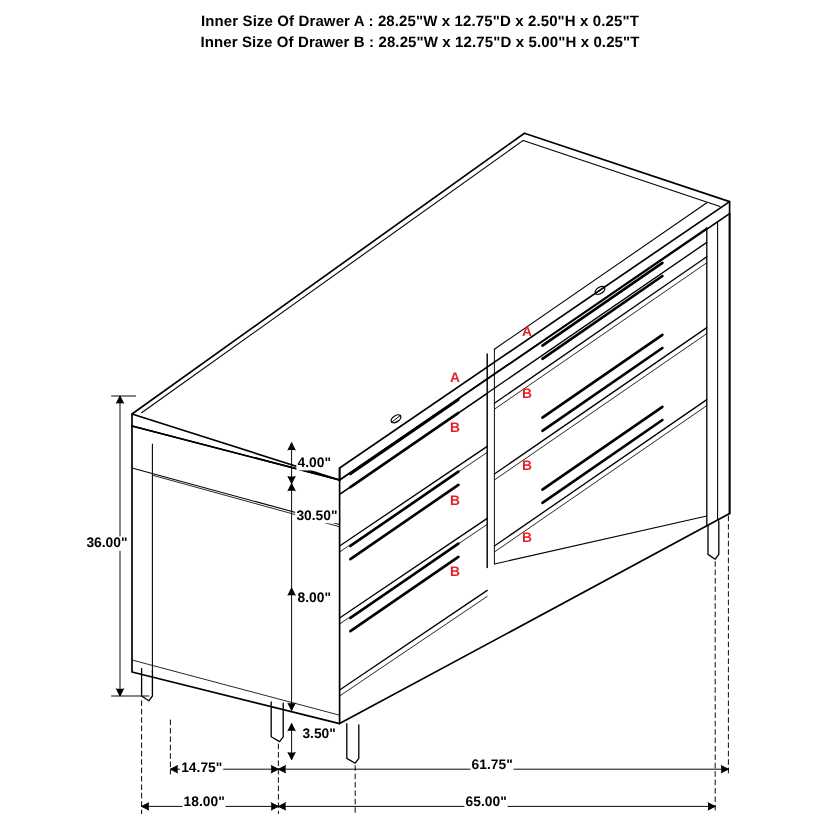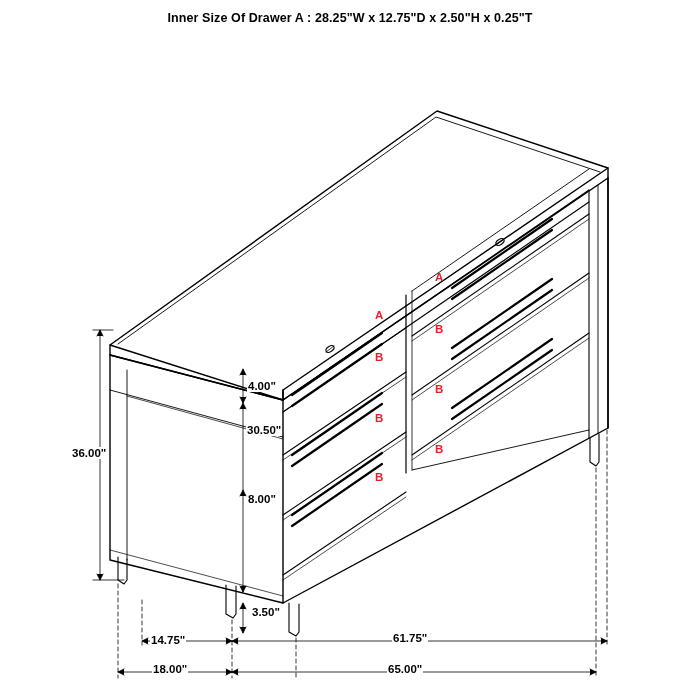--- a/index.html
+++ b/index.html
@@ -48,20 +48,21 @@
     white-space: nowrap;
   }
 </style>
 </head>
 <body>
 
 <div id="root">
 
   <div id="header">
     <div>Inner Size Of Drawer A : 28.25"W x 12.75"D x 2.50"H x 0.25"T</div>
+    <div>Inner Size Of Drawer B : 28.25"W x 12.75"D x 5.00"H x 0.25"T</div>
   </div>
 
   <svg width="700" height="700" viewBox="0 0 700 700">
     <g fill="none" stroke="#000000" stroke-width="1.4" stroke-linejoin="round" stroke-linecap="round">
 
       <path d="M110 345 L437 111 L608 168 L608 178 L283 400 Z"></path>
       <path d="M110 345 L110 355 L283 400 L283 390"></path>
       <path d="M283 400 L283 390 L608 168"></path>
       <path d="M110 355 L283 400"></path>
 

